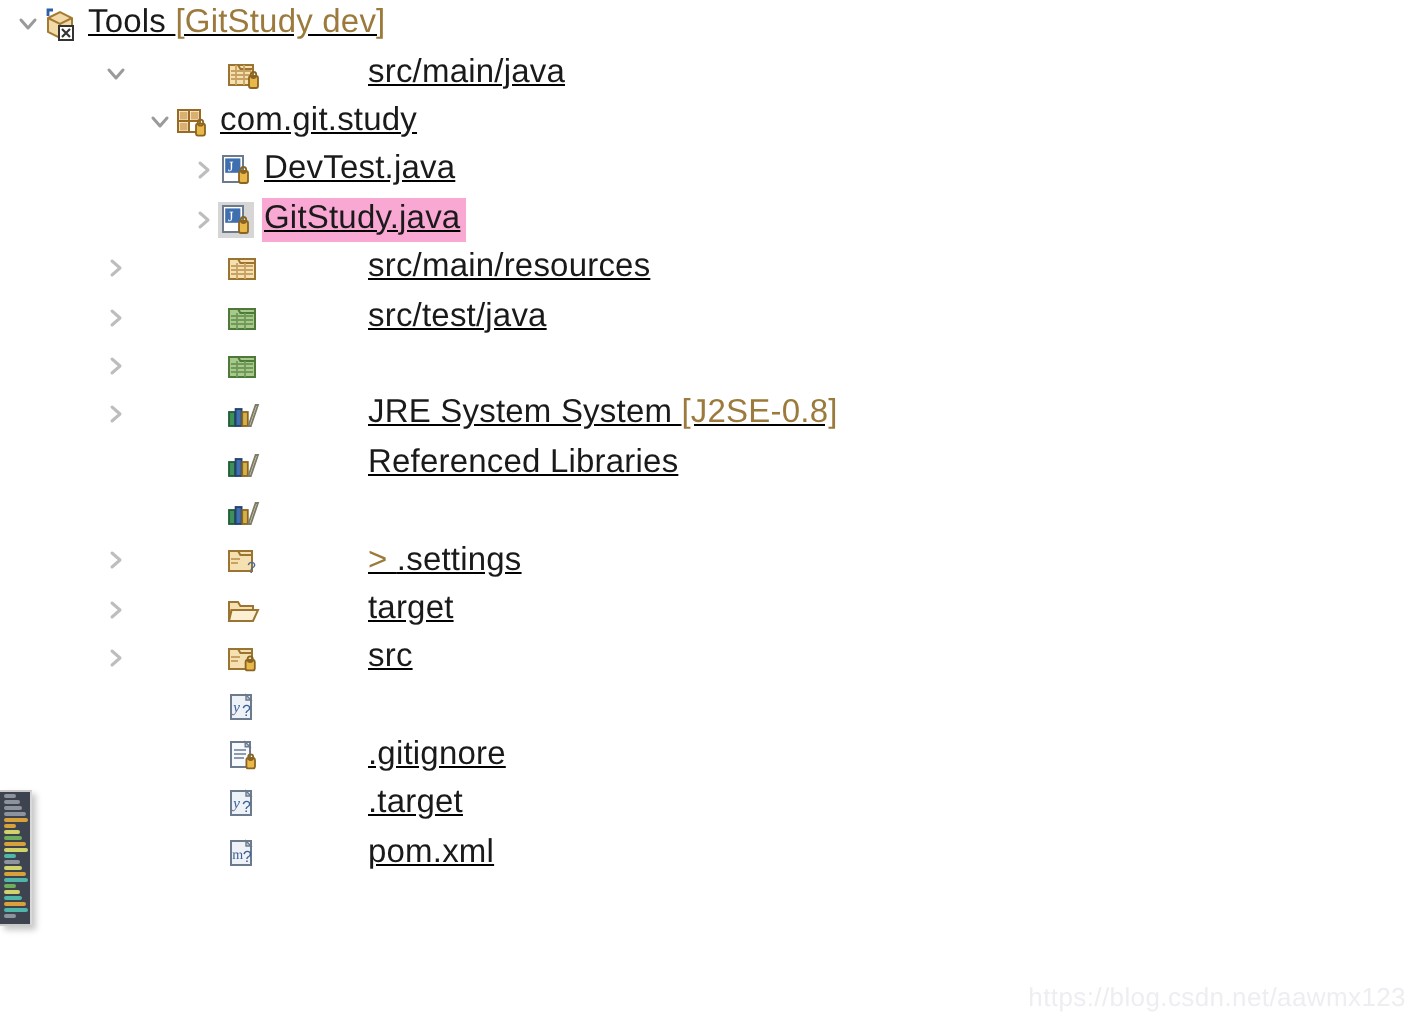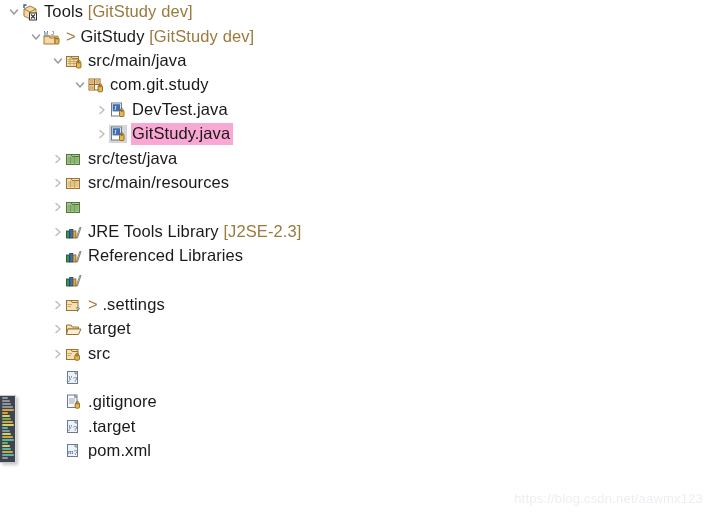--- a/index.html
+++ b/index.html
@@ -8,20 +8,21 @@
     background:#ffffff;
     font-family:"Liberation Sans", sans-serif;
     overflow:hidden;
     position:relative;
   }
   #tree{
     position:absolute;
     left:0;top:0;
     width:599px;
     user-select:none;
+    text-decoration:underline;
   }
   .row{
     display:flex;
     align-items:center;
     height:24.4px;
     white-space:nowrap;
     padding-left:6px;
   }
   .arrow{
     width:15px;
@@ -54,21 +55,21 @@
   .label .gt{color:#9c7a3c;font-weight:400;}
   .row.selected .label{
     background:#f9a8d4;
   }
   .row.selected .icon{
     background:#d6d6d6;
   }
   
   .ind0{padding-left:6px;}
   .ind1{padding-left:28px;}
-  .ind2{padding-left:50px;}
+  .ind2{padding-left:50px;gap:48px;}
   .ind3{padding-left:72px;align-items:center;}
   .ind4{padding-left:94px;}
 
   #watermark{
     position:absolute;
     right:6px;
     bottom:6px;
     font-size:13px;
     color:#eceef2;
     font-family:"Liberation Sans", sans-serif;
@@ -109,38 +110,20 @@
           <path d="M3 6 L9 3 L15 6 L15 13 L9 16 L3 13 Z" fill="#f2d9a8" stroke="#a57b33" stroke-width="1"></path>
           <path d="M3 6 L9 9 L15 6" fill="none" stroke="#a57b33" stroke-width="1"></path>
           <path d="M9 9 L9 16" stroke="#a57b33" stroke-width="1"></path>
           <rect x="8.5" y="10" width="7" height="7" fill="#ffffff" stroke="#333" stroke-width="1"></rect>
           <path d="M10 11.5 L14 15.5 M14 11.5 L10 15.5" stroke="#333" stroke-width="1.1"></path>
           <path d="M3 5 L3 2 L5.5 2" fill="none" stroke="#2b5fa8" stroke-width="1.4"></path>
         </svg>
       </span>
       <span class="label"><span class="main">Tools </span><span class="dim">[GitStudy dev]</span></span>
     </div>
-    <div class="row ind1">
-      <span class="arrow">
-        <svg width="10" height="10" viewBox="0 0 10 10">
-          <path d="M1.5 3 L5 7 L8.5 3" fill="none" stroke="#9a9a9a" stroke-width="1.5" stroke-linecap="round" stroke-linejoin="round"></path>
-        </svg>
-      </span>
-      <span class="icon">
-        <svg width="18" height="18" viewBox="0 0 18 18">
-          <text x="0.5" y="6.5" font-size="6" font-family="sans-serif" fill="#3a6fb5">M</text>
-          <text x="8" y="6.5" font-size="6" font-family="sans-serif" fill="#3a6fb5">J</text>
-          <rect x="1" y="8" width="11" height="8" fill="#f2d9a8" stroke="#a57b33" stroke-width="1"></rect>
-          <path d="M1 8 L6 8 L7 10 L12 10" fill="none" stroke="#a57b33" stroke-width="1"></path>
-          <rect x="12" y="10" width="4" height="6" rx="1" fill="#e8b84b" stroke="#8a6420" stroke-width="0.9"></rect>
-          <rect x="12.8" y="8" width="2.4" height="3" rx="1.2" fill="none" stroke="#8a6420" stroke-width="0.9"></rect>
-        </svg>
-      </span>
-      <span class="label"><span class="gt">&gt;&nbsp;</span><span class="main">GitStudy </span><span class="dim">[GitStudy dev]</span></span>
-    </div>
     <div class="row ind2">
       <span class="arrow">
         <svg width="10" height="10" viewBox="0 0 10 10">
           <path d="M1.5 3 L5 7 L8.5 3" fill="none" stroke="#9a9a9a" stroke-width="1.5" stroke-linecap="round" stroke-linejoin="round"></path>
         </svg>
       </span>
       <span class="icon">
         <svg width="18" height="18" viewBox="0 0 18 18">
           <rect x="1.5" y="4.5" width="12" height="10" fill="#f4e0b0" stroke="#9a7430" stroke-width="1"></rect>
           <path d="M1.5 4.5 L6 4.5 L7.2 6.5 L13.5 6.5" fill="none" stroke="#9a7430" stroke-width="1"></path>
@@ -206,52 +189,52 @@
       <span class="label"><span class="main">GitStudy.java</span></span>
     </div>
     <div class="row ind2">
       <span class="arrow">
         <svg width="10" height="10" viewBox="0 0 10 10">
           <path d="M3 1.5 L7 5 L3 8.5" fill="none" stroke="#bdbdbd" stroke-width="1.5" stroke-linecap="round" stroke-linejoin="round"></path>
         </svg>
       </span>
       <span class="icon">
         <svg width="18" height="18" viewBox="0 0 18 18">
+          <rect x="1.5" y="4.5" width="13" height="10" fill="#f4e0b0" stroke="#9a7430" stroke-width="1"></rect>
+          <path d="M1.5 4.5 L6 4.5 L7.2 6.5 L14.5 6.5" fill="none" stroke="#9a7430" stroke-width="1"></path>
+          <path d="M2.5 8 h11 M2.5 10 h11 M2.5 12 h11" stroke="#c8a262" stroke-width="0.9"></path>
+          <path d="M5.5 6.5 v8 M9.5 6.5 v8" stroke="#c8a262" stroke-width="0.9"></path>
+        </svg>
+      </span>
+      <span class="label"><span class="main">src/main/resources</span></span>
+    </div>
+    <div class="row ind2">
+      <span class="arrow">
+        <svg width="10" height="10" viewBox="0 0 10 10">
+          <path d="M3 1.5 L7 5 L3 8.5" fill="none" stroke="#bdbdbd" stroke-width="1.5" stroke-linecap="round" stroke-linejoin="round"></path>
+        </svg>
+      </span>
+      <span class="icon">
+        <svg width="18" height="18" viewBox="0 0 18 18">
           <rect x="1.5" y="4.5" width="13" height="10" fill="#a8c98b" stroke="#4d7a3a" stroke-width="1"></rect>
           <path d="M1.5 4.5 L6 4.5 L7.2 6.5 L14.5 6.5" fill="none" stroke="#4d7a3a" stroke-width="1"></path>
           <path d="M2.5 8 h11 M2.5 10 h11 M2.5 12 h11" stroke="#6f9a58" stroke-width="0.9"></path>
           <path d="M5.5 6.5 v8 M9.5 6.5 v8" stroke="#6f9a58" stroke-width="0.9"></path>
         </svg>
       </span>
       <span class="label"><span class="main">src/test/java</span></span>
     </div>
     <div class="row ind2">
       <span class="arrow">
         <svg width="10" height="10" viewBox="0 0 10 10">
           <path d="M3 1.5 L7 5 L3 8.5" fill="none" stroke="#bdbdbd" stroke-width="1.5" stroke-linecap="round" stroke-linejoin="round"></path>
         </svg>
       </span>
       <span class="icon">
         <svg width="18" height="18" viewBox="0 0 18 18">
-          <rect x="1.5" y="4.5" width="13" height="10" fill="#f4e0b0" stroke="#9a7430" stroke-width="1"></rect>
-          <path d="M1.5 4.5 L6 4.5 L7.2 6.5 L14.5 6.5" fill="none" stroke="#9a7430" stroke-width="1"></path>
-          <path d="M2.5 8 h11 M2.5 10 h11 M2.5 12 h11" stroke="#c8a262" stroke-width="0.9"></path>
-          <path d="M5.5 6.5 v8 M9.5 6.5 v8" stroke="#c8a262" stroke-width="0.9"></path>
-        </svg>
-      </span>
-      <span class="label"><span class="main">src/main/resources</span></span>
-    </div>
-    <div class="row ind2">
-      <span class="arrow">
-        <svg width="10" height="10" viewBox="0 0 10 10">
-          <path d="M3 1.5 L7 5 L3 8.5" fill="none" stroke="#bdbdbd" stroke-width="1.5" stroke-linecap="round" stroke-linejoin="round"></path>
-        </svg>
-      </span>
-      <span class="icon">
-        <svg width="18" height="18" viewBox="0 0 18 18">
           <rect x="1.5" y="4.5" width="13" height="10" fill="#a8c98b" stroke="#4d7a3a" stroke-width="1"></rect>
           <path d="M1.5 4.5 L6 4.5 L7.2 6.5 L14.5 6.5" fill="none" stroke="#4d7a3a" stroke-width="1"></path>
           <path d="M2.5 8 h11 M2.5 10 h11 M2.5 12 h11" stroke="#6f9a58" stroke-width="0.9"></path>
           <path d="M5.5 6.5 v8 M9.5 6.5 v8" stroke="#6f9a58" stroke-width="0.9"></path>
         </svg>
       </span>
     </div>
     <div class="row ind2">
       <span class="arrow">
         <svg width="10" height="10" viewBox="0 0 10 10">
@@ -259,21 +242,21 @@
         </svg>
       </span>
       <span class="icon">
         <svg width="18" height="18" viewBox="0 0 18 18">
           <rect x="1.5" y="8" width="3" height="7" fill="#3f8f5a" stroke="#1f5c33" stroke-width="0.9"></rect>
           <rect x="4.8" y="6.5" width="3" height="8.5" fill="#3f6fae" stroke="#24406e" stroke-width="0.9"></rect>
           <rect x="8.1" y="8" width="2.8" height="7" fill="#d2b24a" stroke="#8a6420" stroke-width="0.9"></rect>
           <path d="M11.2 15 L14.8 4.5 L16 4.5 L12.4 15 Z" fill="#e8e3d0" stroke="#7d7a66" stroke-width="0.9"></path>
         </svg>
       </span>
-      <span class="label"><span class="main">JRE Tools Library </span><span class="dim">[J2SE-2.3]</span></span>
+      <span class="label"><span class="main">JRE System System </span><span class="dim">[J2SE-0.8]</span></span>
     </div>
     <div class="row ind2">
       <span class="arrow none"></span>
       <span class="icon">
         <svg width="18" height="18" viewBox="0 0 18 18">
           <rect x="1.5" y="8" width="3" height="7" fill="#3f8f5a" stroke="#1f5c33" stroke-width="0.9"></rect>
           <rect x="4.8" y="6.5" width="3" height="8.5" fill="#3f6fae" stroke="#24406e" stroke-width="0.9"></rect>
           <rect x="8.1" y="8" width="2.8" height="7" fill="#d2b24a" stroke="#8a6420" stroke-width="0.9"></rect>
           <path d="M11.2 15 L14.8 4.5 L16 4.5 L12.4 15 Z" fill="#e8e3d0" stroke="#7d7a66" stroke-width="0.9"></path>
         </svg>

